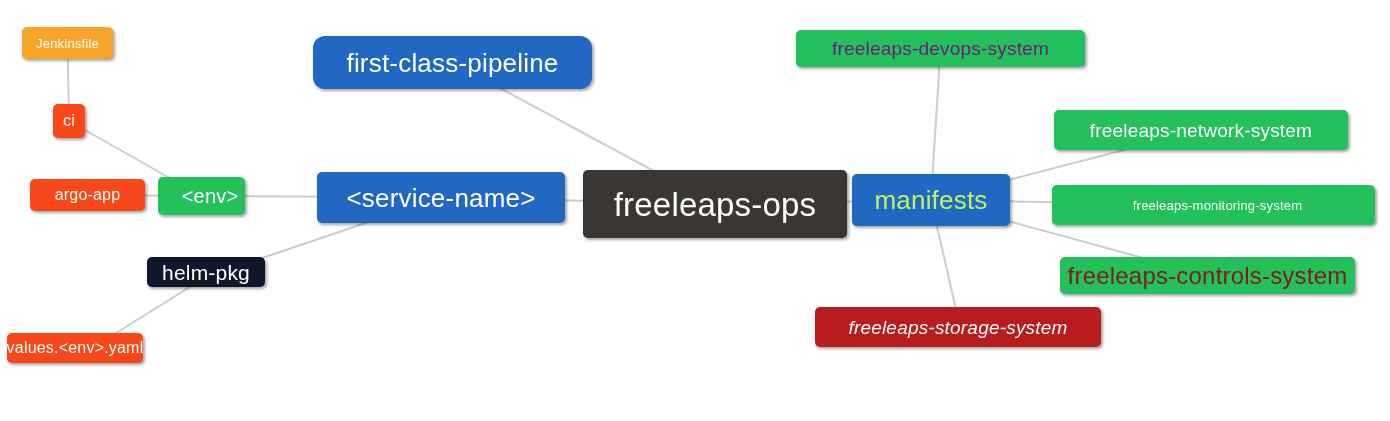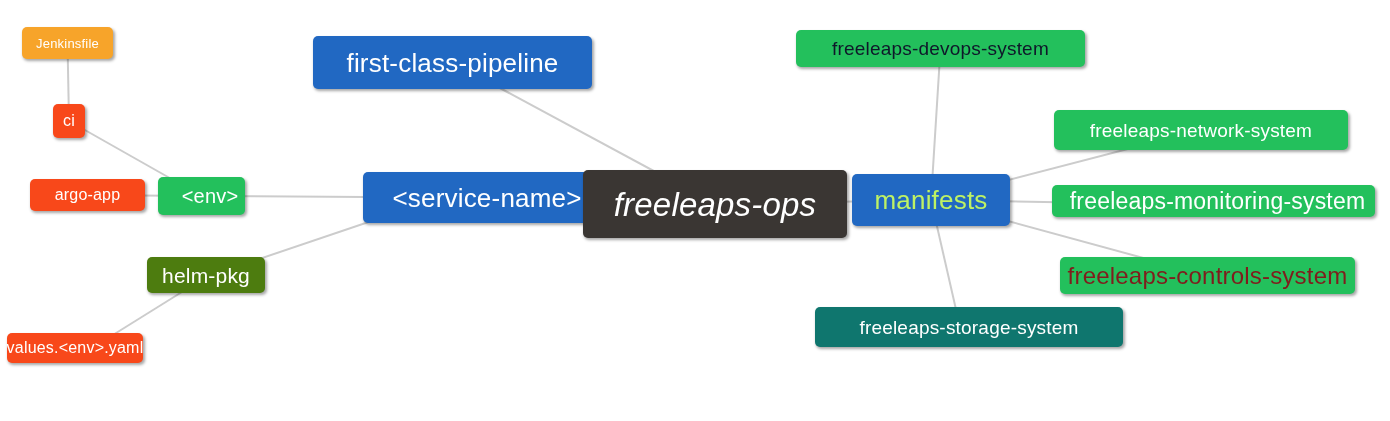--- a/index.html
+++ b/index.html
@@ -57,25 +57,25 @@
       <line x1="931" y1="200" x2="1201" y2="130" stroke="#cccccc" stroke-width="2"></line>
       <line x1="931" y1="200" x2="1213.5" y2="205" stroke="#cccccc" stroke-width="2"></line>
       <line x1="931" y1="200" x2="1207.5" y2="275.5" stroke="#cccccc" stroke-width="2"></line>
       <line x1="931" y1="200" x2="960" y2="327" stroke="#cccccc" stroke-width="2"></line>
     </svg>
 
   <div class="node" style="left: 22px; top: 27px; width: 91px; height: 32px; background: rgb(247, 164, 42); font-size: 13px; color: rgb(255, 255, 255);">Jenkinsfile</div>
   <div class="node" style="left: 53px; top: 104px; width: 32px; height: 34px; background: rgb(248, 72, 26); font-size: 16px; color: rgb(255, 255, 255);">ci</div>
   <div class="node" style="left: 30px; top: 179px; width: 115px; height: 32px; background: rgb(248, 72, 26); font-size: 16px; color: rgb(255, 255, 255);">argo-app</div>
   <div class="node" style="left: 158px; top: 177px; width: 87px; height: 38px; background: rgb(35, 192, 92); font-size: 20px; color: rgb(255, 255, 255); padding-left: 17px;">&lt;env&gt;</div>
-  <div class="node" style="left: 147px; top: 257px; width: 118px; height: 36px; background: #4d7c0f; font-size: 21px; color: rgb(255, 255, 255);">helm-pkg</div>
+  <div class="node" style="left: 147px; top: 257px; width: 118px; height: 30px; background: #0f172a; font-size: 21px; color: rgb(255, 255, 255);">helm-pkg</div>
   <div class="node" style="left: 7px; top: 333px; width: 136px; height: 30px; background: rgb(248, 72, 26); font-size: 16px; color: rgb(255, 255, 255);">values.&lt;env&gt;.yaml</div>
-  <div class="node" style="left: 313px; top: 36px; width: 279px; height: 53px; background: rgb(33, 104, 194); font-size: 26px; color: rgb(255, 255, 255);">first-class-pipeline</div>
-  <div class="node" style="left: 317px; top: 172px; width: 248px; height: 51px; background: rgb(33, 104, 194); font-size: 26px; color: rgb(255, 255, 255); margin-left: 46px;">&lt;service-name&gt;</div>
-  <div class="node" style="left: 583px; top: 170px; width: 264px; height: 68px; background: rgb(58, 54, 51); font-size: 33px; color: rgb(255, 255, 255); font-style: italic;">freeleaps-ops</div>
+  <div class="node" style="left: 313px; top: 36px; width: 279px; height: 53px; background: rgb(33, 104, 194); font-size: 26px; color: rgb(255, 255, 255); border-radius: 12px;">first-class-pipeline</div>
+  <div class="node" style="left: 317px; top: 172px; width: 248px; height: 51px; background: rgb(33, 104, 194); font-size: 26px; color: rgb(255, 255, 255);">&lt;service-name&gt;</div>
+  <div class="node" style="left: 583px; top: 170px; width: 264px; height: 68px; background: rgb(58, 54, 51); font-size: 33px; color: rgb(255, 255, 255);">freeleaps-ops</div>
   <div class="node" style="left: 852px; top: 174px; width: 158px; height: 52px; background: rgb(33, 104, 194); font-size: 26px; color: #bef264;">manifests</div>
-  <div class="node" style="left: 796px; top: 30px; width: 289px; height: 37px; background: rgb(35, 192, 92); font-size: 19px; color: #0f172a;">freeleaps-devops-system</div>
+  <div class="node" style="left: 796px; top: 30px; width: 289px; height: 37px; background: rgb(35, 192, 92); font-size: 19px; color: #701a75;">freeleaps-devops-system</div>
   <div class="node" style="left: 1054px; top: 110px; width: 294px; height: 40px; background: rgb(35, 192, 92); font-size: 19px; color: rgb(255, 255, 255);">freeleaps-network-system</div>
-  <div class="node" style="left: 1052px; top: 185px; width: 323px; height: 32px; background: rgb(35, 192, 92); font-size: 23px; color: rgb(255, 255, 255); padding-left: 8px;">freeleaps-monitoring-system</div>
+  <div class="node" style="left: 1052px; top: 185px; width: 323px; height: 40px; background: rgb(35, 192, 92); font-size: 13px; color: rgb(255, 255, 255); padding-left: 8px;">freeleaps-monitoring-system</div>
   <div class="node" style="left: 1060px; top: 257px; width: 295px; height: 37px; background: rgb(35, 192, 92); font-size: 24px; color: #7f1d1d;">freeleaps-controls-system</div>
-  <div class="node" style="left: 815px; top: 307px; width: 308px; height: 40px; background: #0f766e; font-size: 19px; color: rgb(255, 255, 255);">freeleaps-storage-system</div>
+  <div class="node" style="left: 815px; top: 307px; width: 286px; height: 40px; background: #b91c1c; font-size: 19px; color: rgb(255, 255, 255); font-style: italic;">freeleaps-storage-system</div>
 
 </div>
 
 </body></html>

